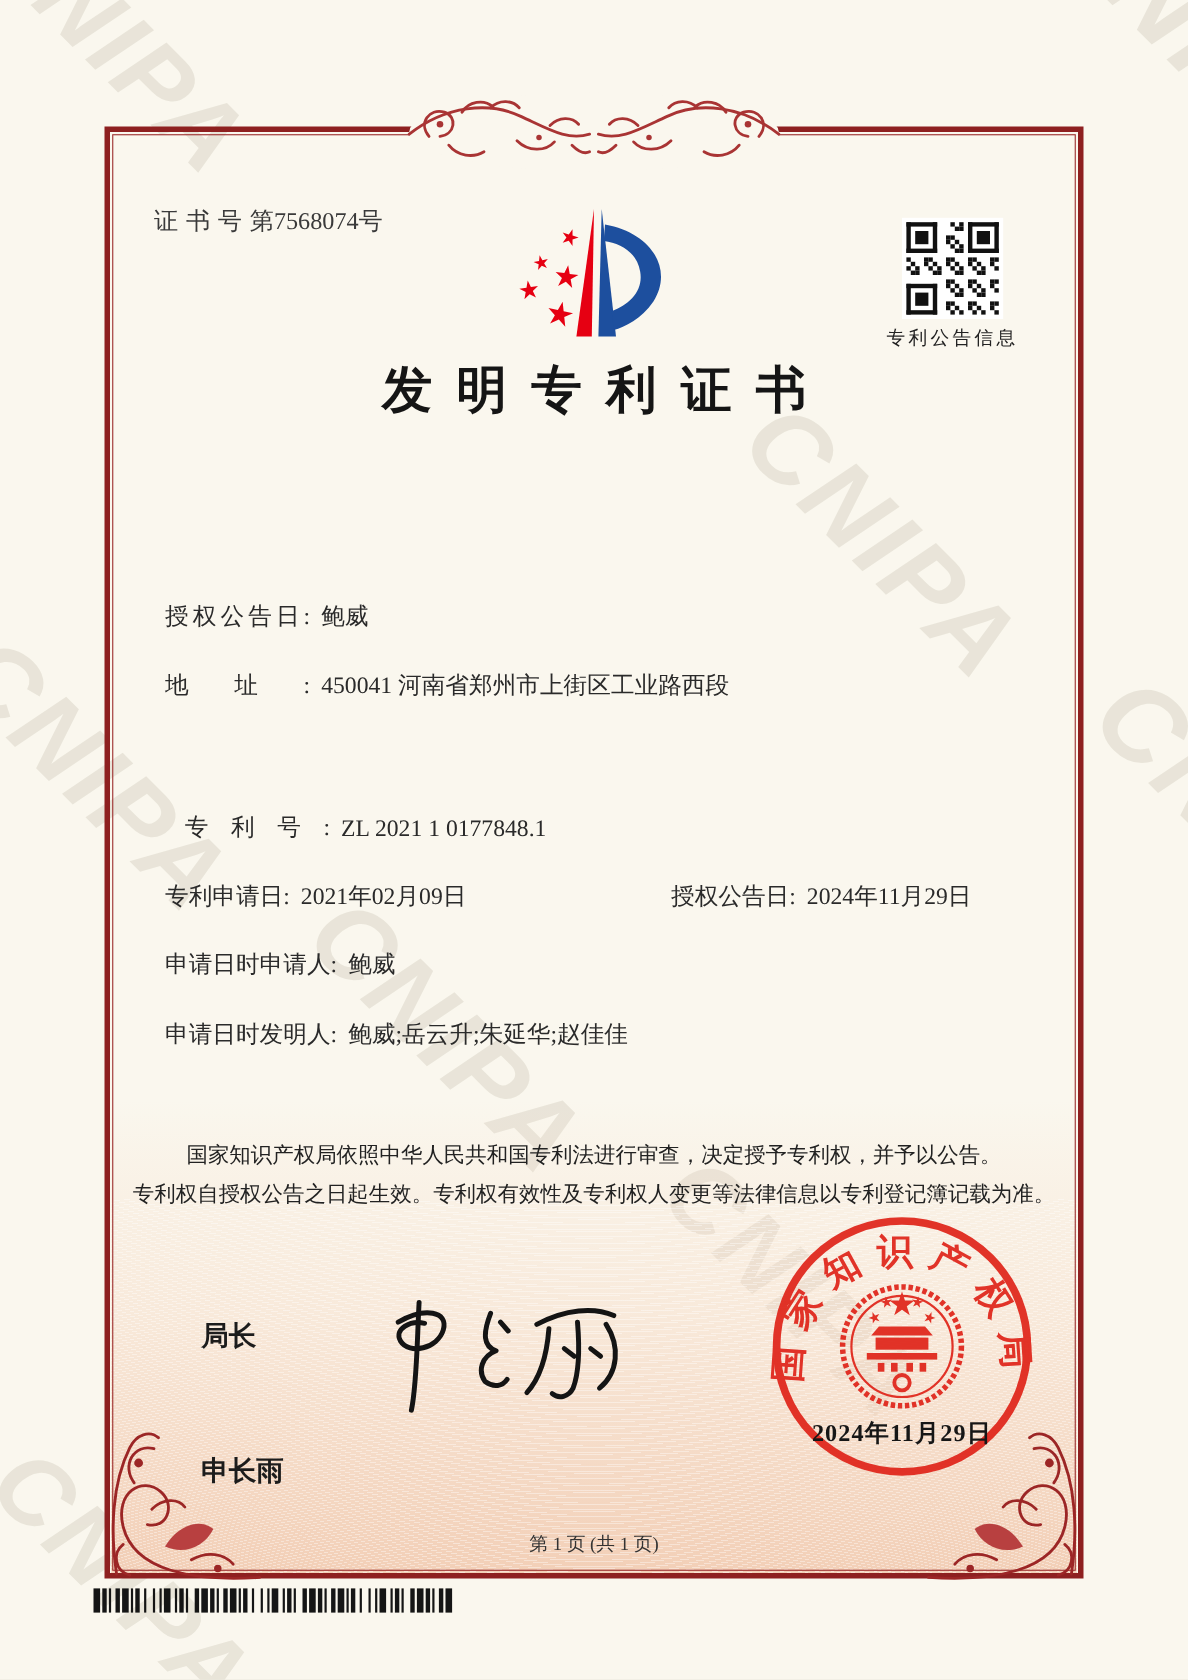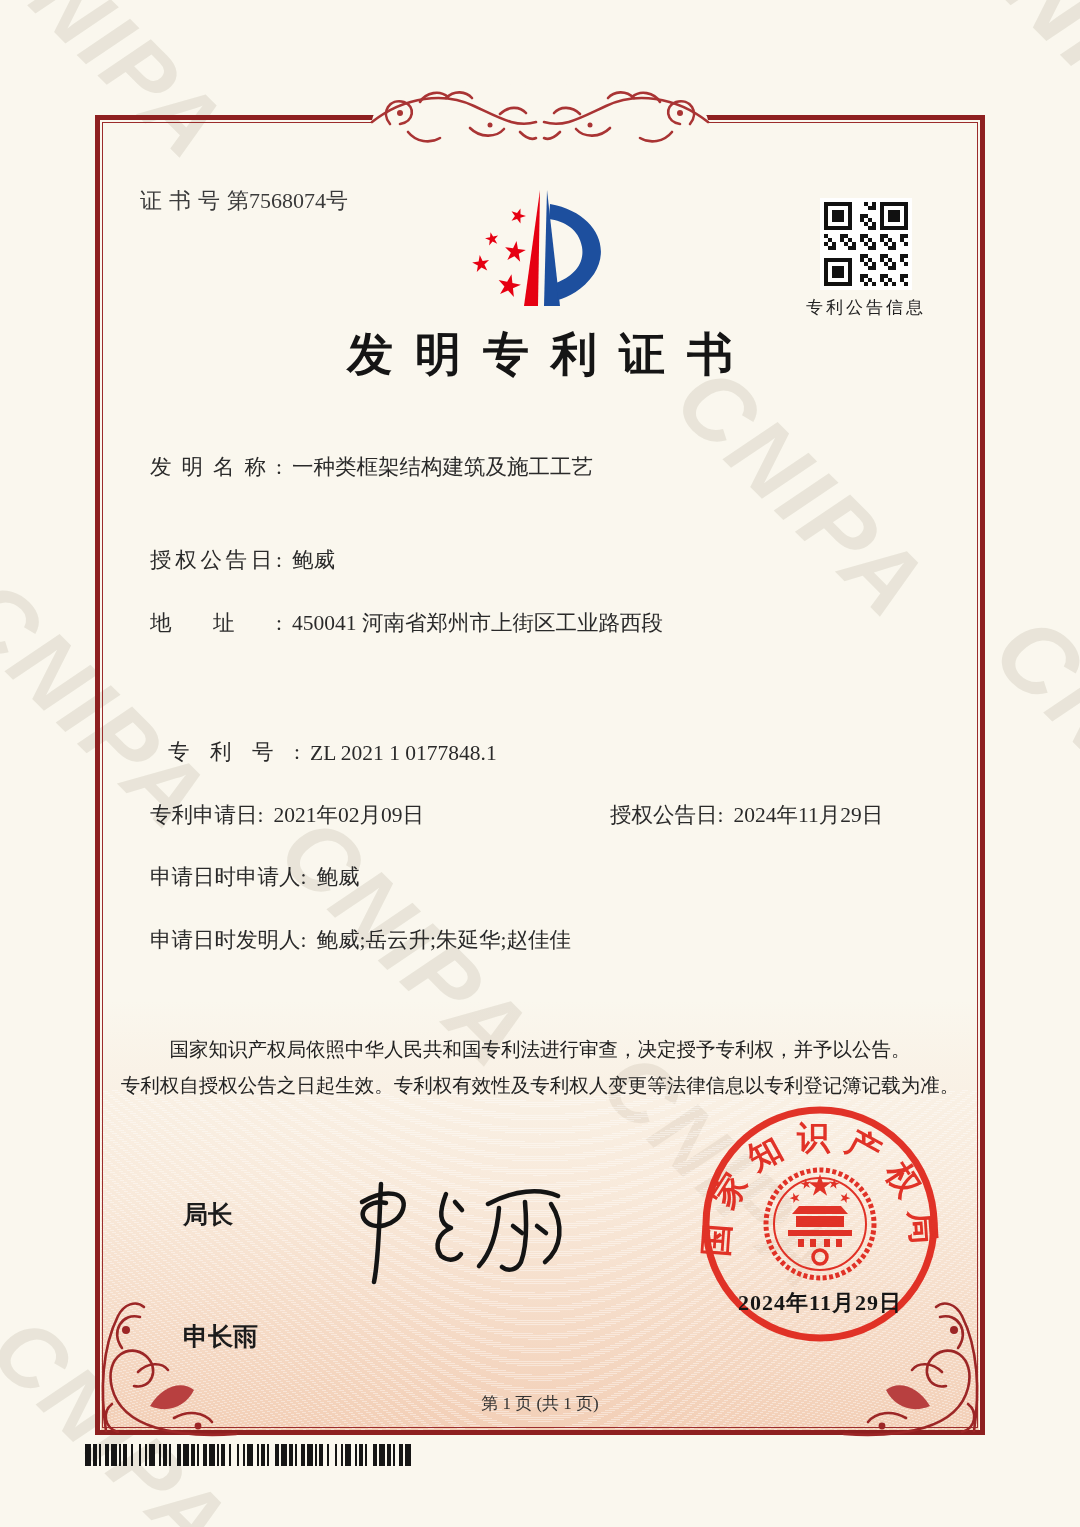--- a/index.html
+++ b/index.html
@@ -233,23 +233,20 @@
       <rect x="84" y="44" width="4" height="4" fill="#111"></rect>
       <rect x="84" y="56" width="4" height="4" fill="#111"></rect>
       <rect x="84" y="64" width="4" height="4" fill="#111"></rect>
       <rect x="84" y="76" width="4" height="4" fill="#111"></rect>
       <rect x="84" y="84" width="4" height="4" fill="#111"></rect>
     </svg>
   <div class="qr-label">专利公告信息</div>
 
   <div class="title">发明专利证书</div>
 
-  <div class="row" style="left:150px;top:452px;">
-    <span class="lbl j">发明名称:</span><span class="val">一种类框架结构建筑及施工工艺</span>
-  </div>
   <div class="row" style="left:150px;top:545px;">
     <span class="lbl j">授权公告日:</span><span class="val">鲍威</span>
   </div>
   <div class="row" style="left:150px;top:608px;">
     <span class="lbl j">地址:</span><span class="val">450041 河南省郑州市上街区工业路西段</span>
   </div>
   <div class="row" style="left:168px;top:737px;">
     <span class="lbl j">专利号:</span><span class="val">ZL 2021 1 0177848.1</span>
   </div>
   <div class="row" style="left:150px;top:800px;">

